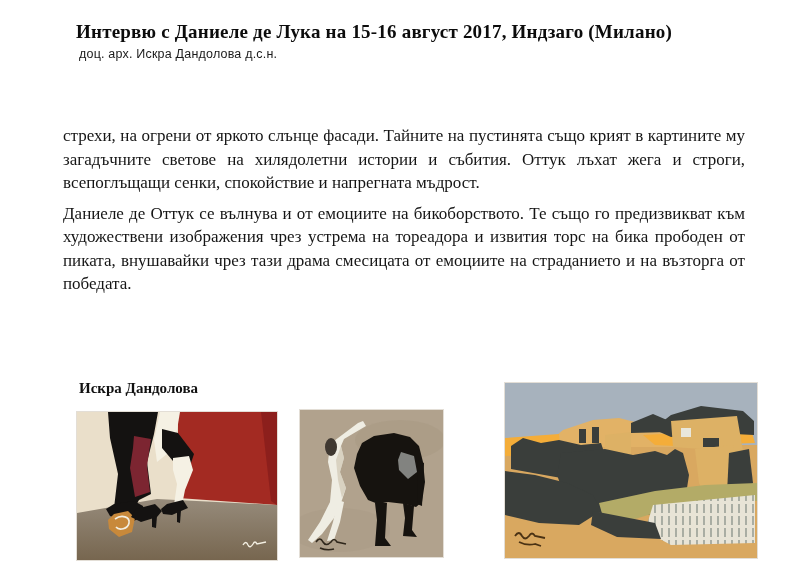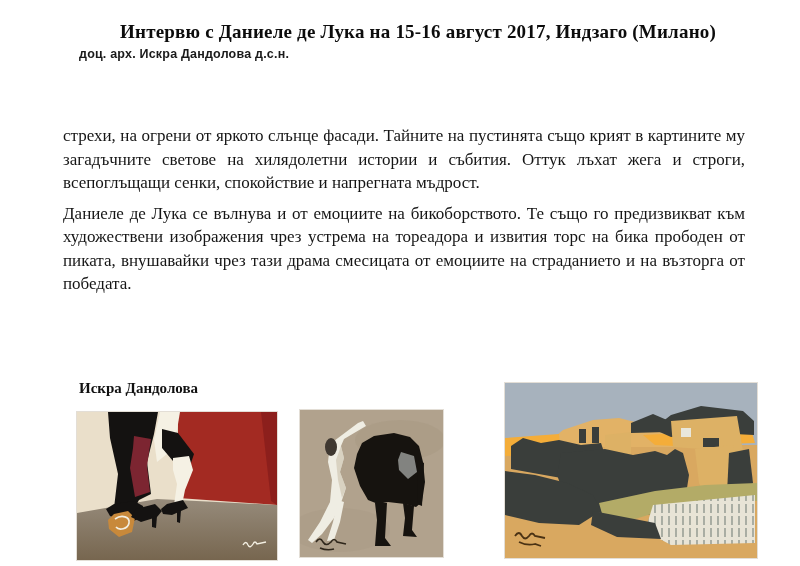--- a/index.html
+++ b/index.html
@@ -10,26 +10,25 @@
     overflow: hidden;
     font-family: "Liberation Serif", "DejaVu Serif", serif;
     color: #121212;
   }
   .doc-title {
     position: absolute; left: 76px; top: 21px; width: 660px;
     font-family: "Liberation Serif", serif;
     font-size: 19px; font-weight: bold; letter-spacing: 0.2px;
     color: #0c0c0c;
     white-space: nowrap;
-    margin-left: 44px;
   }
   .doc-byline {
     position: absolute; left: 79px; top: 47px;
     font-family: "Liberation Sans", "DejaVu Sans", sans-serif;
-    font-size: 12.5px; font-weight: bold; color: #1a1a1a;
+    font-size: 12.5px; font-weight: normal; color: #1a1a1a;
     letter-spacing: 0.2px;
   }
   .doc-body {
     position: absolute; left: 63px; top: 91px; width: 682px;
     font-size: 17px; line-height: 23.5px;
     text-align: justify; text-justify: inter-word;
     color: #151515;
     margin-top: 33px;
   }
   .doc-body p { margin-bottom: 7px; }
@@ -50,21 +49,21 @@
   #painting-3 { left: 504px; top: 382px; width: 254px; height: 177px; }
 </style>
 </head>
 <body>
 
 <h1 class="doc-title">Интервю с Даниеле де Лука на 15-16 август 2017, Индзаго (Милано)</h1>
 <div class="doc-byline">доц. арх. Искра Дандолова д.с.н.</div>
 
 <div class="doc-body">
   <p>стрехи, на огрени от яркото слънце фасади. Тайните на пустинята също крият в картините му загадъчните светове на хилядолетни истории и събития. Оттук лъхат жега и строги, всепоглъщащи сенки, спокойствие и напрегната мъдрост.</p>
-  <p>Даниеле де Лука се вълнува и от емоциите на бикоборството. Те също го предизвикват към художествени изображения чрез устрема на тореадора и извития торс на бика прободен от пиката, внушавайки чрез тази драма смесицата от емоциите на страданието и на възторга от победата.</p>
+  <p>Даниеле де Оттук се вълнува и от емоциите на бикоборството. Те също го предизвикват към художествени изображения чрез устрема на тореадора и извития торс на бика прободен от пиката, внушавайки чрез тази драма смесицата от емоциите на страданието и на възторга от победата.</p>
 </div>
 
 <div class="doc-signature">Искра Дандолова</div>
 
 <figure class="painting" id="painting-1" role="img" aria-label="Painting of tango dancers' feet: black trousers and a white leg with black high heels against a red wall">
   <svg viewBox="0 0 200 148" preserveAspectRatio="none">
     <defs>
       <linearGradient id="floor1" x1="0" y1="0" x2="0" y2="1">
         <stop offset="0" stop-color="#968b7b"></stop>
         <stop offset="1" stop-color="#77664f"></stop>

